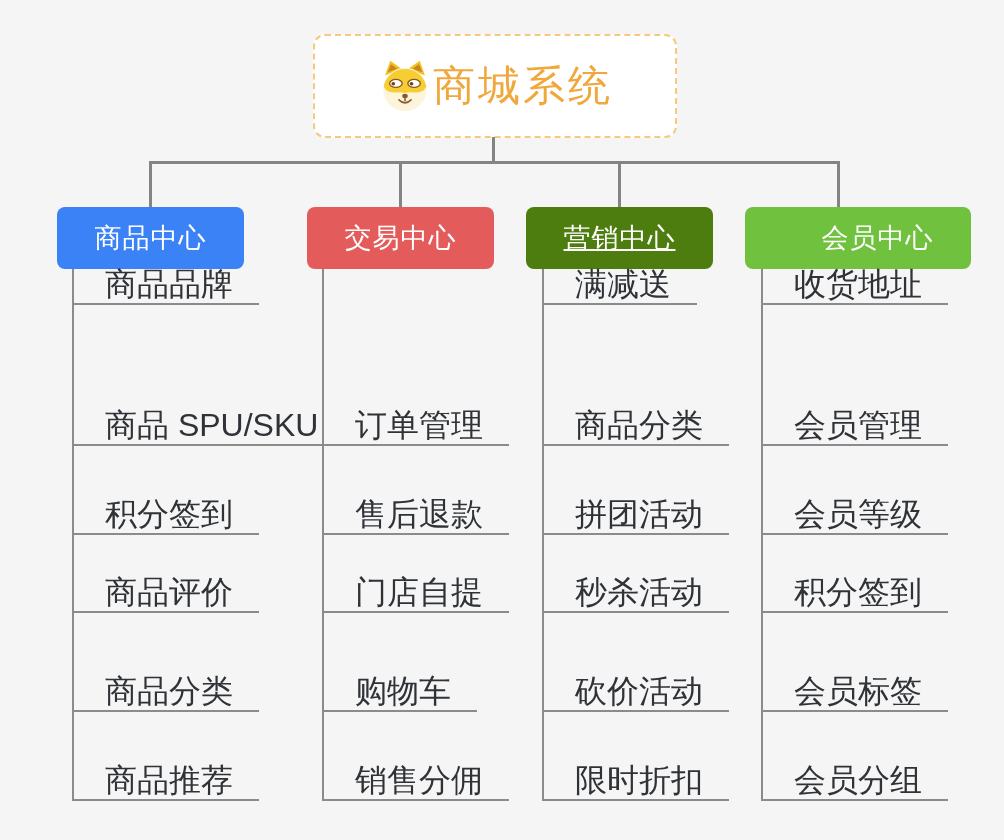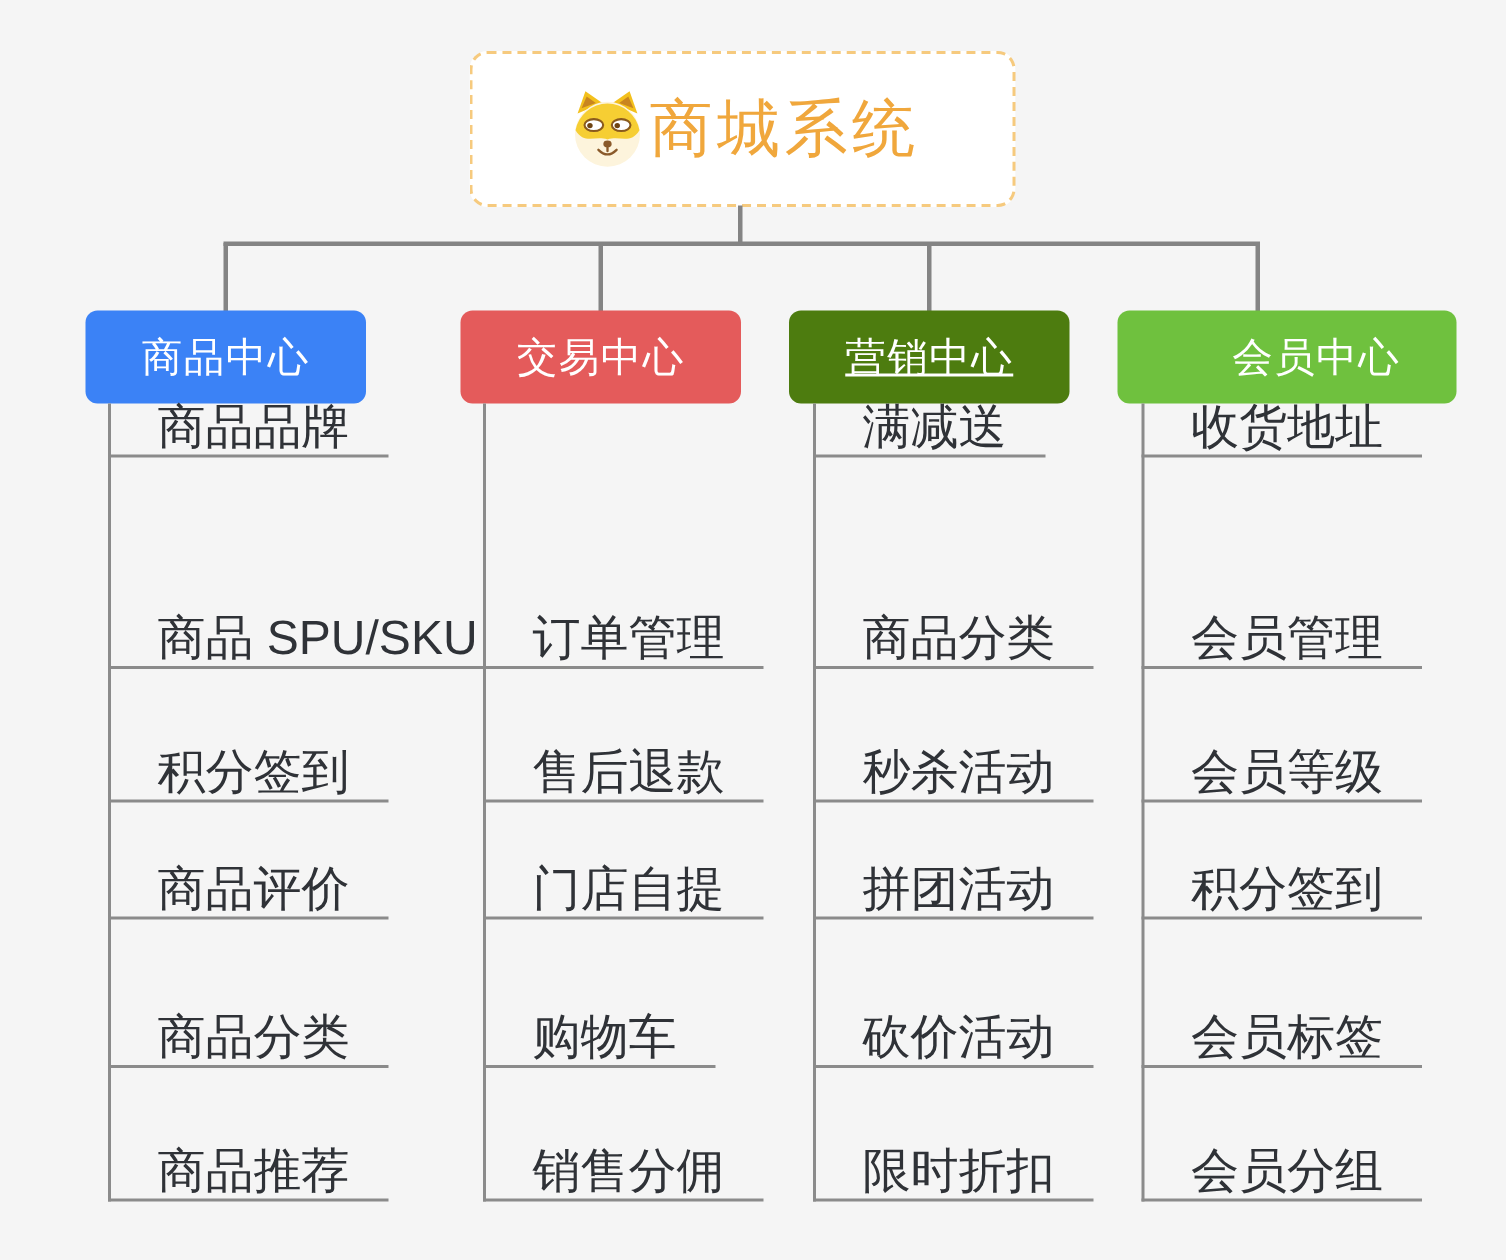--- a/index.html
+++ b/index.html
@@ -141,22 +141,22 @@
     <div class="leaf">订单管理</div>
     <div class="leaf">售后退款</div>
     <div class="leaf">门店自提</div>
     <div class="leaf">购物车</div>
     <div class="leaf">销售分佣</div>
   </div>
 
   <div class="abs column column-2">
     <div class="trunk"></div>
     <div class="leaf">商品分类</div>
+    <div class="leaf">拼团活动</div>
     <div class="leaf">秒杀活动</div>
-    <div class="leaf">拼团活动</div>
     <div class="leaf">砍价活动</div>
     <div class="leaf">限时折扣</div>
     <div class="leaf">满减送</div>
   </div>
 
   <div class="abs column column-3">
     <div class="trunk"></div>
     <div class="leaf">会员管理</div>
     <div class="leaf">会员等级</div>
     <div class="leaf">积分签到</div>

